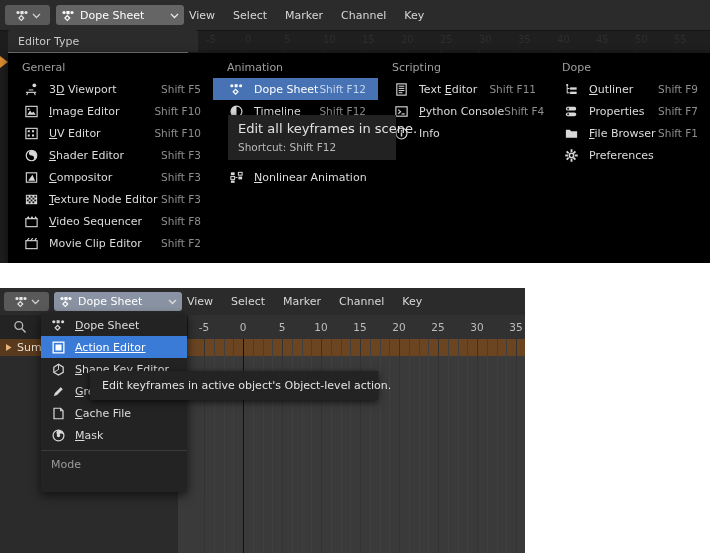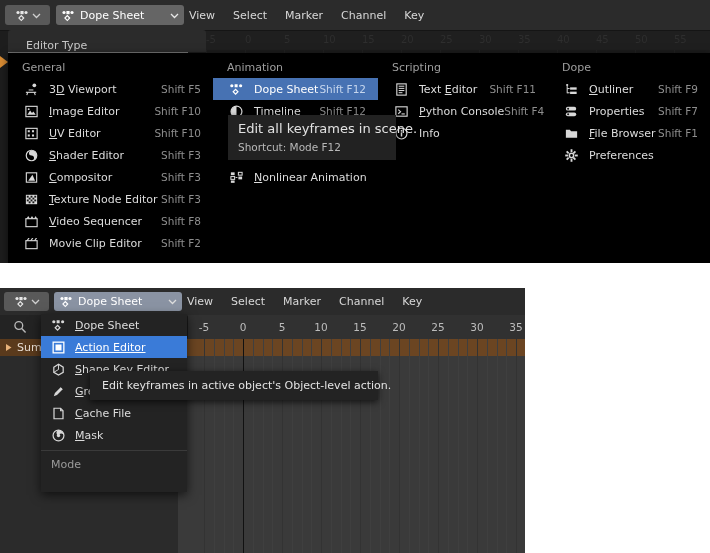--- a/index.html
+++ b/index.html
@@ -22,21 +22,21 @@
 
   
   .dim-ruler{position:absolute;left:180px;top:30px;width:530px;height:20px;background:#1f1f1f;}
   .dim-ruler i{position:absolute;top:4px;color:#2e2e2e;font-style:normal;font-size:10px;}
   .dim-grid{position:absolute;left:180px;top:50px;width:530px;height:213px;background:#1c1c1c;}
   .dim-grid b{position:absolute;top:0;bottom:0;width:1px;background:#222;}
   .dim-summary{position:absolute;left:180px;top:50px;width:530px;height:6px;background:#2a1c11;}
 
   
   .editor-type-strip{position:absolute;left:8px;top:30px;width:180px;height:22px;background:#2b2b2b;
-                     border-radius:3px 3px 0 0;display:flex;align-items:flex-end;padding-left:18px;color:#c8c8c8;}
+                     border-radius:3px 3px 0 0;display:flex;align-items:center;padding-left:10px;color:#c8c8c8;}
   .et-underline{position:absolute;left:8px;top:52px;width:180px;height:1px;background:#777;}
 
   
   .popup{position:absolute;left:8px;top:53px;width:702px;height:210px;background:#000000;
          box-shadow:0 2px 8px rgba(0,0,0,.6);}
   .pop-arrow{position:absolute;left:0px;top:56px;width:0;height:0;
              border-top:6px solid transparent;border-bottom:6px solid transparent;border-left:8px solid #d98c34;}
 
   .col{position:absolute;top:0;}
   .col-title{font-size:11px;color:#9e9e9e;margin:8px 0 4px 14px;}
@@ -448,21 +448,21 @@
             </svg>
           </span>
           <span class="txt">Preferences</span>
           <span class="sc"></span>
         </div>
       </div>
   </div>
 
   <div class="tip1">
     <div class="l1">Edit all keyframes in scene.</div>
-    <div class="l2">Shortcut: Mode F12</div>
+    <div class="l2">Shortcut: Shift F12</div>
   </div>
 </div>
 
 <div id="bot-section">
   <div class="b-header">
     <div class="b-edtype">
       <span>
         <svg width="14" height="13" viewBox="0 0 14 13">
           <circle cx="3" cy="3.5" r="1.6" fill="#e8e8e8"></circle>
           <rect x="5.4" y="2" width="3.2" height="3.2" fill="#e8e8e8"></rect>

